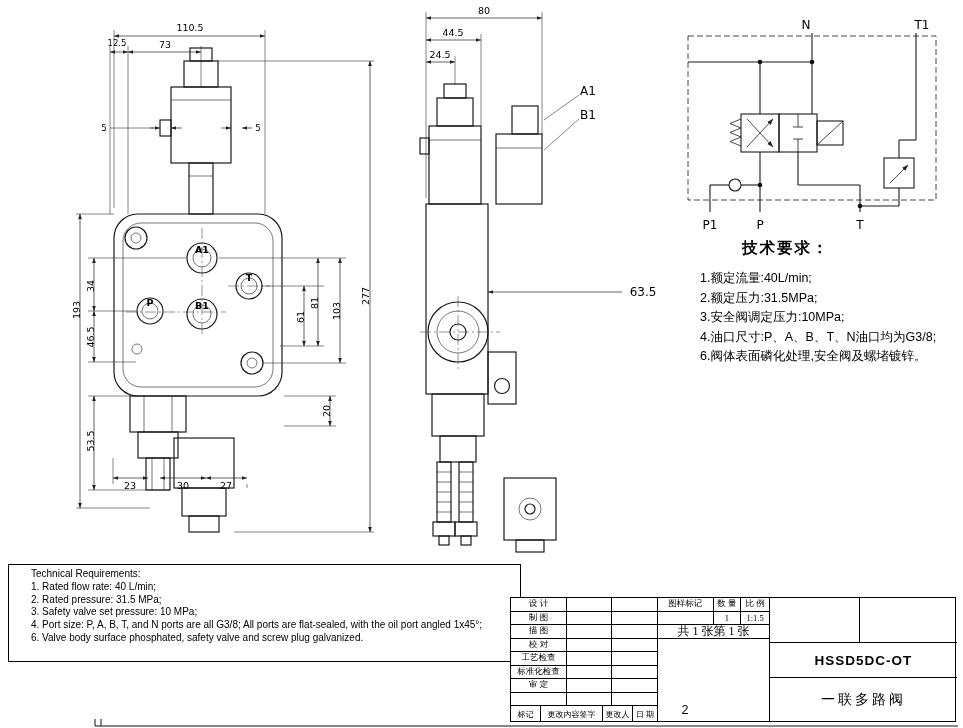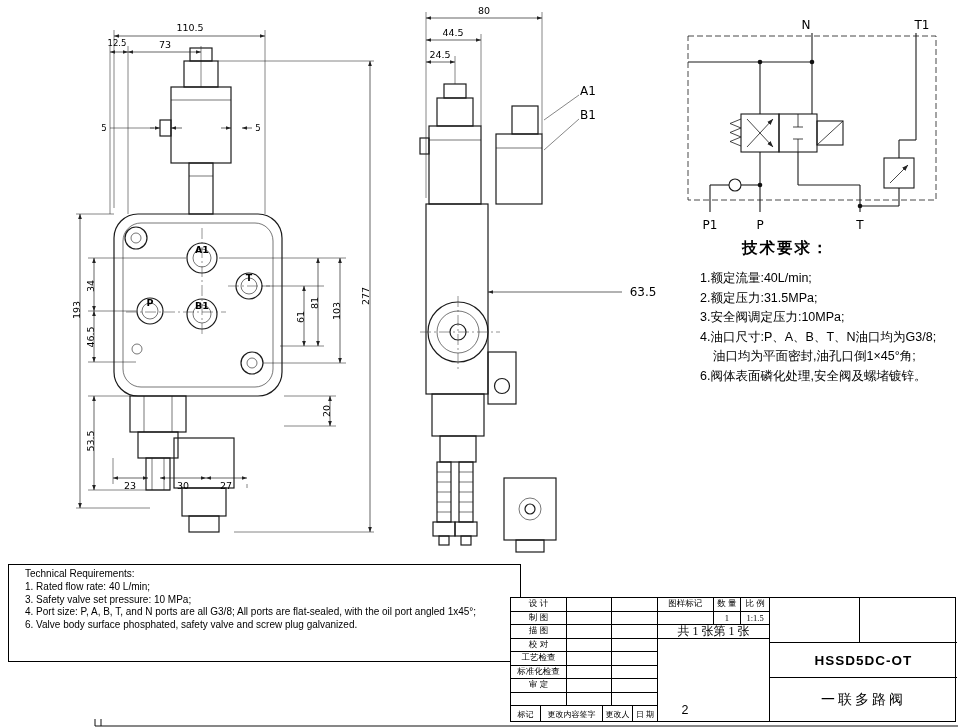--- a/index.html
+++ b/index.html
@@ -26,21 +26,21 @@
 
   
   .cn-req { position:absolute; left:700px; top:238px; width:258px; color:#000; }
   .cn-req .cn-title { font-size:15.5px; font-weight:bold; letter-spacing:2px; margin-left:42px; margin-bottom:10px; }
   .cn-req .cn-line { font-size:12.5px; line-height:19.5px; }
   .cn-req .cn-line.cont { padding-left:13px; }
 
   
   .en-req {
     position:absolute; left:8px; top:564px; width:513px; height:98px;
-    border:1px solid #000; box-sizing:border-box; padding:3px 16px;
+    border:1px solid #000; box-sizing:border-box; padding:3px 22px;
     color:#000; font-size:10px; line-height:12.8px; overflow:hidden;
   }
 
   
   .tb { position:absolute; left:510px; top:597px; width:446px; height:125px;
         border:1.5px solid #000; box-sizing:border-box; background:#fff; color:#000; }
   .tb, .tb * { box-sizing:border-box; }
   .tb .sec { position:absolute; top:0; height:100%; }
   .tb .sec-left  { left:0; width:146px; }
   .tb .sec-mid   { left:146px; width:112px; border-left:1px solid #000;font-family:Liberation Serif, serif; }
@@ -317,27 +317,27 @@
     <line x1="101" y1="719" x2="101" y2="726" stroke="#111" stroke-width="1"></line>
   </g>
 </svg>
 
   <div class="cn-req">
     <div class="cn-title">技术要求：</div>
     <div class="cn-line">1.额定流量:40L/min;</div>
     <div class="cn-line">2.额定压力:31.5MPa;</div>
     <div class="cn-line">3.安全阀调定压力:10MPa;</div>
     <div class="cn-line">4.油口尺寸:P、A、B、T、N油口均为G3/8;</div>
-    <div class="cn-line cont">油口均为平面密封,油孔口倒1×45°角;</div>
     <div class="cn-line">6.阀体表面磷化处理,安全阀及螺堵镀锌。</div>
   </div>
 
   <div class="en-req">
     <div>Technical Requirements:</div>
     <div>1. Rated flow rate: 40 L/min;</div>
+    <div>2. Rated pressure: 31.5 MPa;</div>
     <div>3. Safety valve set pressure: 10 MPa;</div>
     <div>4. Port size: P, A, B, T, and N ports are all G3/8; All ports are flat-sealed, with the oil port angled 1x45°;</div>
     <div>6. Valve body surface phosphated, safety valve and screw plug galvanized.</div>
   </div>
 
   <div class="tb">
     <div class="sec sec-left">
       <div class="lrow">
           <div class="c" style="width:56px">设 计</div>
           <div class="c" style="width:45px"></div>

